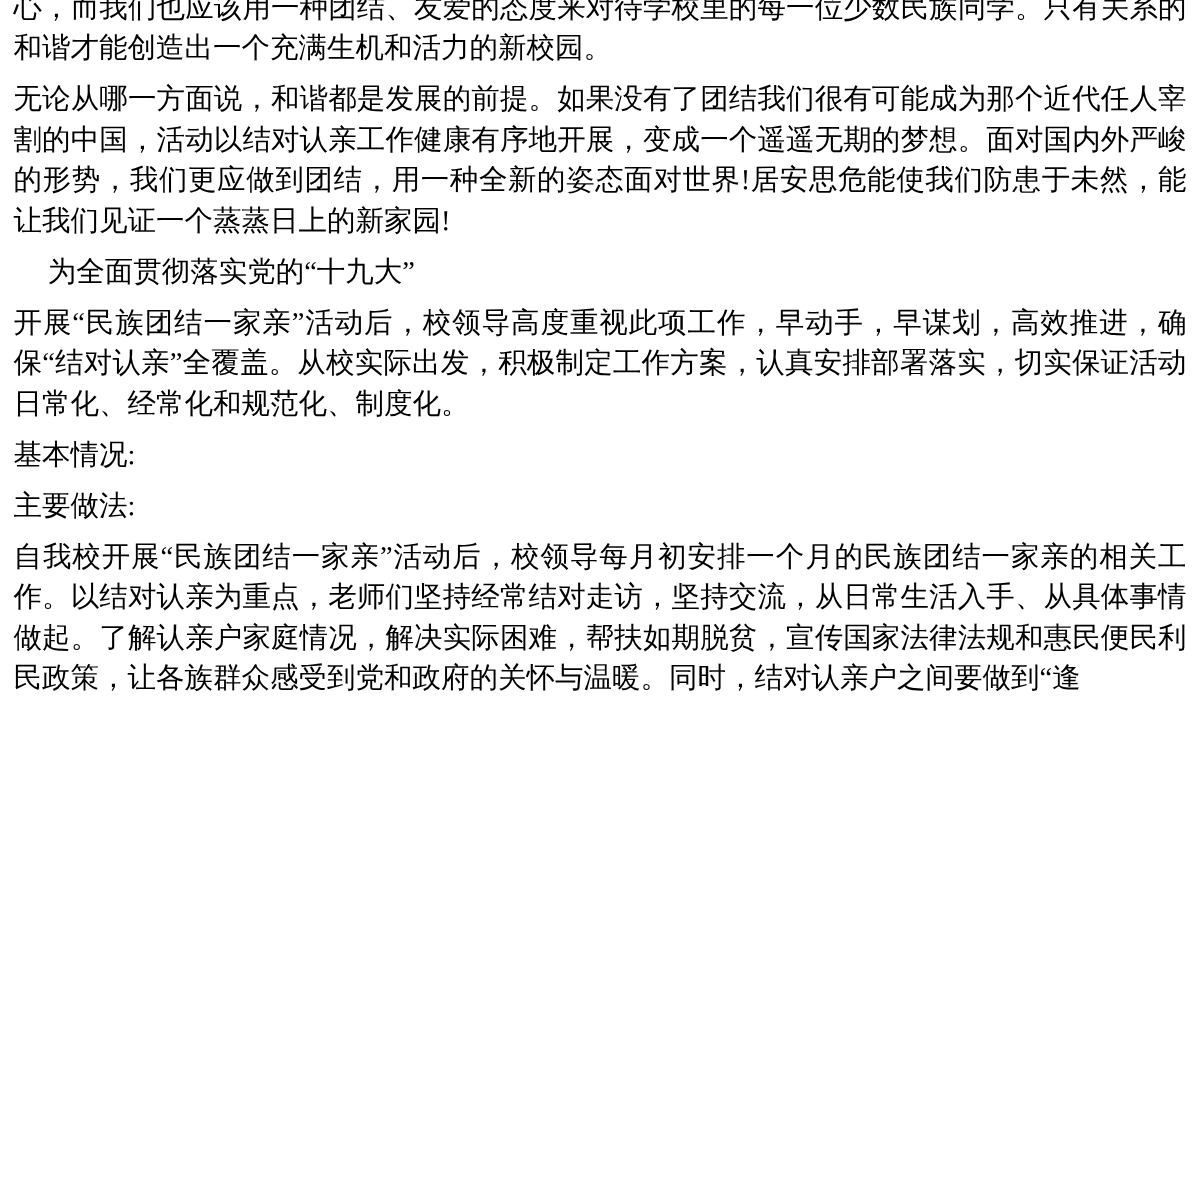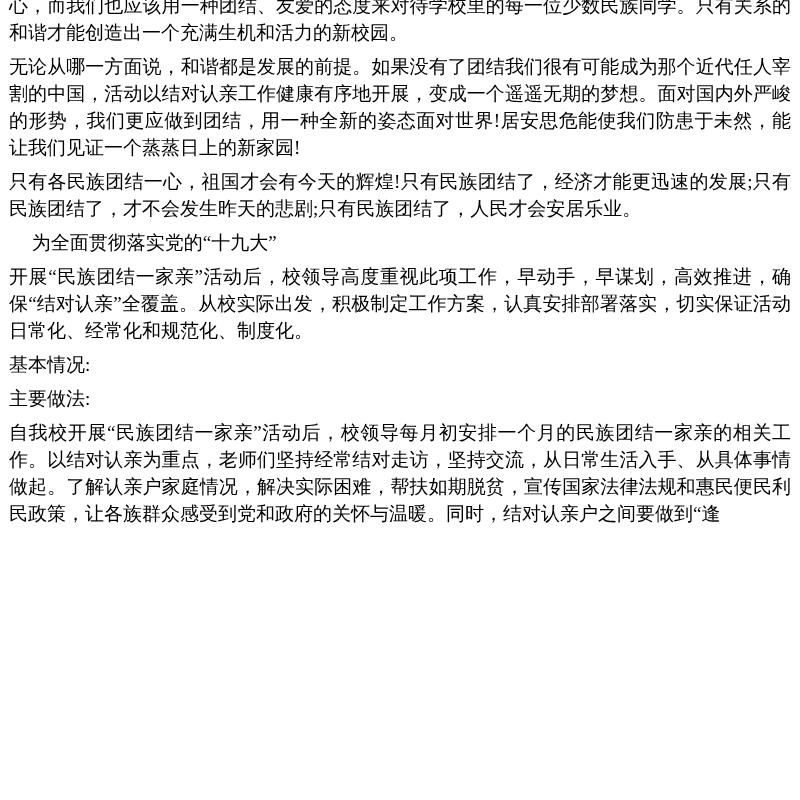--- a/index.html
+++ b/index.html
@@ -31,19 +31,18 @@
   .para.indent {
     text-indent: 1.2em;
   }
 </style>
 </head>
 <body>
 
 <div class="page" id="doc">
     <p class="para">心，而我们也应该用一种团结、友爱的态度来对待学校里的每一位少数民族同学。只有关系的和谐才能创造出一个充满生机和活力的新校园。</p>
     <p class="para">无论从哪一方面说，和谐都是发展的前提。如果没有了团结我们很有可能成为那个近代任人宰割的中国，活动以结对认亲工作健康有序地开展，变成一个遥遥无期的梦想。面对国内外严峻的形势，我们更应做到团结，用一种全新的姿态面对世界!居安思危能使我们防患于未然，能让我们见证一个蒸蒸日上的新家园!</p>
-    <p class="para">只有各民族团结一心，祖国才会有今天的辉煌!只有民族团结了，经济才能更迅速的发展;只有民族团结了，才不会发生昨天的悲剧;只有民族团结了，人民才会安居乐业。</p>
     <p class="para indent">为全面贯彻落实党的“十九大”</p>
     <p class="para">开展“民族团结一家亲”活动后，校领导高度重视此项工作，早动手，早谋划，高效推进，确保“结对认亲”全覆盖。从校实际出发，积极制定工作方案，认真安排部署落实，切实保证活动日常化、经常化和规范化、制度化。</p>
     <p class="para">基本情况:</p>
     <p class="para">主要做法:</p>
     <p class="para">自我校开展“民族团结一家亲”活动后，校领导每月初安排一个月的民族团结一家亲的相关工作。以结对认亲为重点，老师们坚持经常结对走访，坚持交流，从日常生活入手、从具体事情做起。了解认亲户家庭情况，解决实际困难，帮扶如期脱贫，宣传国家法律法规和惠民便民利民政策，让各族群众感受到党和政府的关怀与温暖。同时，结对认亲户之间要做到“逢</p>
   </div>
 
 </body></html>

